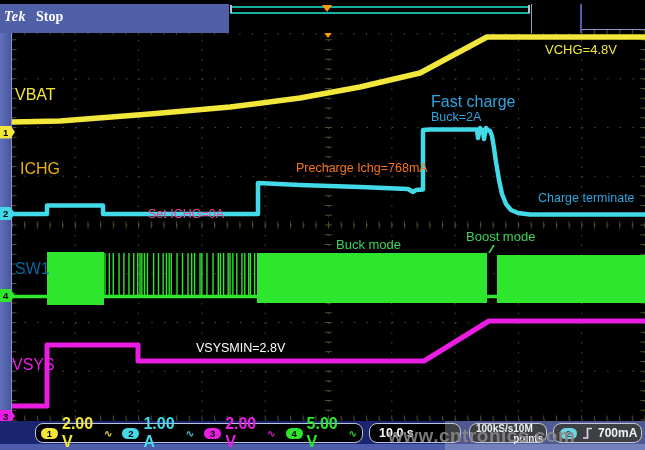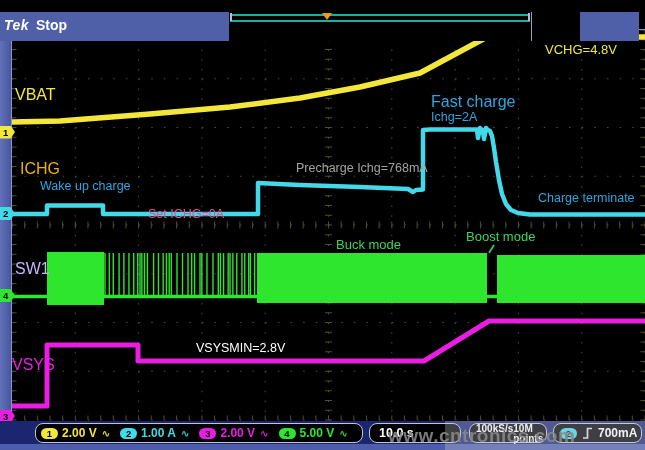--- a/index.html
+++ b/index.html
@@ -1,19 +1,19 @@
 <!DOCTYPE html>
 <html style="--ch1: #f2e73a; --ch2: #42d9e8; --ch3: #ea1ee2; --ch4: #2de62d; --ch2_text: #2fa5e0; --ch4_text: #3bd45e; --grid: #4e4e30; --bezel: #4f5fa8; --bar_bg: #1b2670; --trigger_orange: #ff9a00; --record_teal: #16b2a0;"><head>
 <meta charset="utf-8">
 <style>
   html,body{margin:0;padding:0;background:#222;}
   .scope{position:relative;width:645px;height:450px;background:#000;overflow:hidden;
          font-family:"Liberation Sans",sans-serif;}
   
-  .header{position:absolute;left:0;top:12px;width:639px;height:29px;background:var(--bezel);z-index:5;}
+  .header{position:absolute;left:0;top:4px;width:582px;height:29px;background:var(--bezel);z-index:5;font-family:Liberation Serif, serif;}
   .logo{position:absolute;left:4px;top:5px;color:#fff;font-weight:bold;font-style:italic;font-size:14px;letter-spacing:.5px;}
   .status{position:absolute;left:36px;top:5px;color:#fff;font-weight:bold;font-size:14px;}
   .msg{position:absolute;left:229px;top:0;width:351px;height:29px;background:#000;}
   .msg .divider{position:absolute;left:302px;top:0;width:1px;height:29px;background:#9aa0b8;}
   .rv{position:absolute;left:1px;top:2px;width:300px;height:4px;border-top:2px solid var(--record_teal);border-bottom:2px solid var(--record_teal);}
   .rv-cap{position:absolute;top:1px;width:2px;height:8px;background:#b9bfce;}
   .rv-tri{position:absolute;top:1px;width:0;height:0;border-left:5px solid transparent;border-right:5px solid transparent;border-top:7px solid var(--trigger_orange);}
   
   .bezel-left{position:absolute;left:0;top:29px;width:12px;height:392px;background:linear-gradient(90deg,#6272ba,#45549c);z-index:3;}
   .screen-outline{position:absolute;left:11px;top:29px;width:633px;height:392px;border-left:1px solid #8a94c8;border-top:1px solid #8a94c8;z-index:3;pointer-events:none;}
@@ -36,21 +36,21 @@
   .box-ch{left:35px;width:328px;}
   .box-time{left:369px;width:92px;padding-left:9px;font-size:12.5px;font-weight:bold;}
   .box-acq{left:469px;width:78px;flex-direction:row;align-items:flex-start;justify-content:center;
            padding-left:6px;font-size:10px;font-weight:bold;line-height:9.5px;}
   .box-trig{left:553px;width:89px;padding-left:6px;gap:4px;}
   .chgrp{display:flex;align-items:center;gap:4px;margin:0 5px;}
   .badge{width:17px;height:11px;border-radius:6px;color:#000;font-size:9.5px;font-weight:bold;
          display:flex;align-items:center;justify-content:center;flex:0 0 auto;}
   .b1{background:var(--ch1);} .b2{background:var(--ch2);} .b3{background:var(--ch3);} .b4{background:var(--ch4);}
   .v1{color:var(--ch1);} .v2{color:var(--ch2);} .v3{color:var(--ch3);} .v4{color:var(--ch4);}
-  .chval{font-size:12px;font-weight:bold;}
+  .chval{font-size:16px;font-weight:bold;}
   .bwicon{font-size:10px;font-weight:bold;margin-left:1px;opacity:.9;}
   .trigval{font-size:12px;font-weight:bold;color:#fff;}
   
   .wm-panel{position:absolute;left:445px;top:421px;width:200px;height:29px;background:rgba(205,210,220,0.30);z-index:7;}
   .wm-text{position:absolute;left:388px;top:425px;z-index:8;color:rgba(135,135,135,0.9);
            font-size:19px;font-weight:bold;letter-spacing:.5px;}
 </style>
 </head>
 <body>
 
@@ -399,27 +399,26 @@
       <polyline points="12,122 60,121 150,114 230,107 300,98 360,87 420,73 487,37 645,37" fill="none" stroke="#f2e73a" stroke-width="5.5" stroke-linejoin="round" stroke-linecap="round"></polyline>
       <polyline points="12,214 47,214 47,205.5 103,205.5 103,214 258,214 258,183 300,185 360,187 408,189 413,192 416,190 423,189.5 423,130 430,129.5 477,129.5 478,138 480,128 483,131 484,139 486,128 488,130 490,131 492,136 494,148 496,162 499,180 502,194 506,204 511,210 518,213 530,214.5 645,214.5" fill="none" stroke="#42d9e8" stroke-width="4.5" stroke-linejoin="round" stroke-linecap="round"></polyline>
       <polyline points="12,406 47,406 47,345 138,345 138,361 424,361 489,321 645,321" fill="none" stroke="#ea1ee2" stroke-width="5" stroke-linejoin="round" stroke-linecap="round"></polyline>
       <line x1="494" y1="245" x2="489" y2="253" stroke="#3bd45e" stroke-width="1.6"></line>
     </svg>
 
   <div id="annotations">
       <div class="ann" style="left: 15px; top: 86px; color: rgb(242, 231, 58); font-size: 16px;">VBAT</div>
       <div class="ann" style="left: 545px; top: 42px; color: rgb(242, 231, 58); font-size: 13px;">VCHG=4.8V</div>
       <div class="ann" style="left: 20px; top: 160px; color: #eab308; font-size: 16px;">ICHG</div>
-      <div class="ann" style="left: 40px; top: 179px; color: rgb(47, 165, 224); font-size: 12.5px;">Wake up charge</div>
       <div class="ann" style="left: 148px; top: 199px; color: #ec4899; font-size: 12.5px; margin-top: 8px;">Set ICHG=0A</div>
-      <div class="ann" style="left: 296px; top: 161px; color: #a3a3a3; font-size: 12.5px;">Precharge Ichg=768mA</div>
+      <div class="ann" style="left: 296px; top: 161px; color: #f97316; font-size: 12.5px;">Precharge Ichg=768mA</div>
       <div class="ann" style="left: 431px; top: 93px; color: rgb(47, 165, 224); font-size: 16px;">Fast charge</div>
-      <div class="ann" style="left: 431px; top: 110px; color: rgb(47, 165, 224); font-size: 12.5px;">Ichg=2A</div>
+      <div class="ann" style="left: 431px; top: 110px; color: rgb(47, 165, 224); font-size: 12.5px;">Buck=2A</div>
       <div class="ann" style="left: 538px; top: 191px; color: rgb(47, 165, 224); font-size: 12.5px;">Charge terminate</div>
-      <div class="ann" style="left: 15px; top: 260px; color: #c4b5fd; font-size: 16px;">SW1</div>
+      <div class="ann" style="left: 15px; top: 260px; color: #0369a1; font-size: 16px;">SW1</div>
       <div class="ann" style="left: 336px; top: 237px; color: rgb(59, 212, 94); font-size: 13px;">Buck mode</div>
       <div class="ann" style="left: 466px; top: 229px; color: rgb(59, 212, 94); font-size: 13px;">Boost mode</div>
       <div class="ann" style="left: 12px; top: 356px; color: rgb(234, 30, 226); font-size: 16px;">VSYS</div>
       <div class="ann" style="left: 196px; top: 341px; color: #ffffff; font-size: 12.5px;">VSYSMIN=2.8V</div>
     </div>
 
   <div class="header">
     <span class="logo">Tek</span>
     <span class="status">Stop</span>
     <div class="msg">

